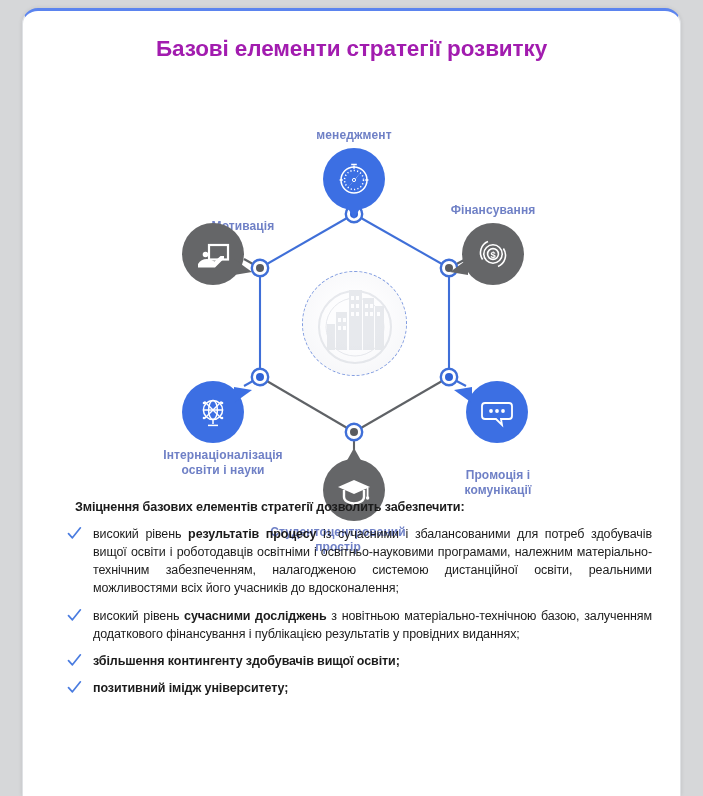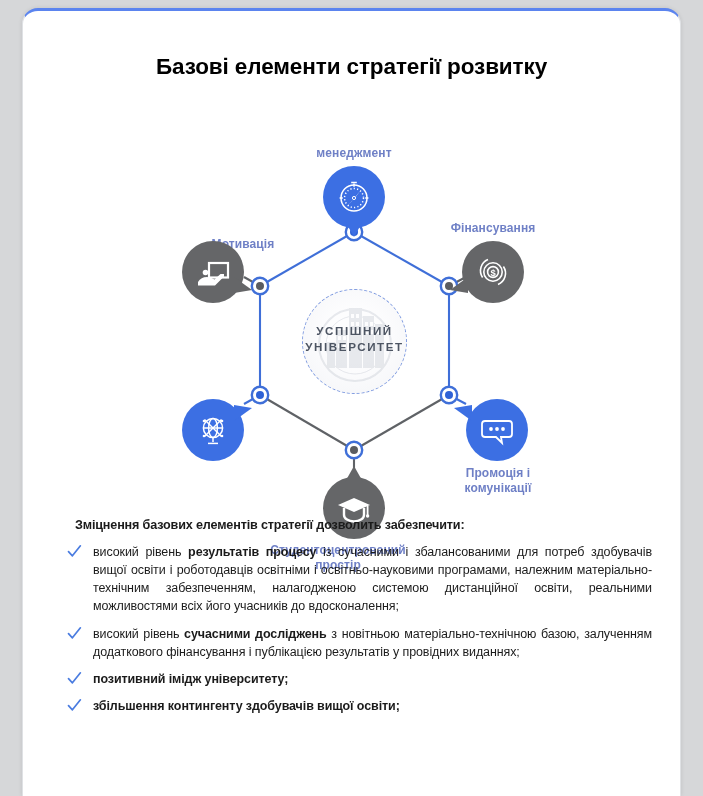--- a/index.html
+++ b/index.html
@@ -24,25 +24,25 @@
     border-left: 1px solid #dfe1e4;
     border-right: 1px solid #dfe1e4;
     border-radius: 16px 16px 0 0;
     box-shadow: 0 0 4px rgba(0,0,0,0.10);
     overflow: hidden;
   }
 
   
   .title {
     text-align: center;
-    color: #000000;
+    color: #a21caf;
     font-size: 22.5px;
     font-weight: bold;
     letter-spacing: -0.1px;
-    margin: 43px 0 0 0;
+    margin: 25px 0 0 0;
   }
 
   
   .diagram {
     position: relative;
     width: 659px;
     height: 430px;
     margin-top: 4px;
   }
   .diagram svg.net {
@@ -213,22 +213,20 @@
                 <rect x="62" y="40" width="3" height="4"></rect>
                   <rect x="67" y="40" width="3" height="4"></rect>
                 <rect x="74" y="40" width="3" height="4"></rect>
                 <rect x="35" y="46" width="3" height="4"></rect>
                   <rect x="40" y="46" width="3" height="4"></rect>
                 <rect x="35" y="54" width="3" height="4"></rect>
                   <rect x="40" y="54" width="3" height="4"></rect>
               </g>
             </g>
           </svg>
-          <div class="center-text"><span>УСПІШНИЙ</span>
-<span>УНІВЕРСИТЕТ</span></div>
         </div>
       </div>
 
       <div class="nlabel" style="left:261px; top:62px; width:140px;">менеджмент</div>
       <div class="bubble blue" style="left:300px; top:82px;">
         <svg viewBox="0 0 40 40">
           <g fill="none" stroke="#ffffff" stroke-width="1.5">
             <circle cx="20" cy="21" r="13"></circle>
             <circle cx="20" cy="21" r="9.5" stroke-dasharray="1.2 2.2"></circle>
             <path d="M20 6.5 v3.2"></path>
@@ -252,21 +250,21 @@
             <path d="M30.4 14.5 A12 12 0 0 1 25 32.4"></path>
             <path d="M9.6 25.5 A12 12 0 0 1 15 7.6"></path>
           </g>
           <text x="20" y="24.4" font-size="9.4" font-weight="bold" fill="#ffffff" text-anchor="middle" font-family="Liberation Sans, sans-serif">$</text>
         </svg>
         <svg class="tail" style="left:-12px; top:36px; width:18px; height:16px;" viewBox="0 0 18 16">
           <path d="M18 0 L18 16 L0 13 Z" fill="#656668"></path>
         </svg>
       </div>
 
-      <div class="nlabel" style="left:405px; top:382px; width:140px;">Промоція і
+      <div class="nlabel" style="left:405px; top:402px; width:140px;">Промоція і
 комунікації</div>
       <div class="bubble blue" style="left:443px; top:315px;">
         <svg viewBox="0 0 40 40">
           <path d="M8 11 h24 a3 3 0 0 1 3 3 v10 a3 3 0 0 1 -3 3 h-8 l1 6 l-6 -6 h-11 a3 3 0 0 1 -3 -3 v-10 a3 3 0 0 1 3 -3 z" fill="none" stroke="#ffffff" stroke-width="1.8"></path>
           <circle cx="14" cy="19" r="1.9" fill="#ffffff"></circle>
           <circle cx="20" cy="19" r="1.9" fill="#ffffff"></circle>
           <circle cx="26" cy="19" r="1.9" fill="#ffffff"></circle>
         </svg>
         <svg class="tail" style="left:-12px; top:6px; width:18px; height:16px;" viewBox="0 0 18 16">
           <path d="M18 0 L18 16 L0 3 Z" fill="#3c6fe3"></path>
@@ -280,20 +278,22 @@
           <path d="M20 10 L36 17 L20 24 L4 17 Z" fill="#ffffff"></path>
           <path d="M10 20 v7 a10 6.5 0 0 0 20 0 v-7" fill="none" stroke="#ffffff" stroke-width="2.4"></path>
           <path d="M33.6 18 v9" fill="none" stroke="#ffffff" stroke-width="1.8"></path>
           <circle cx="33.6" cy="28" r="1.7" fill="#ffffff"></circle>
         </svg>
         <svg class="tail" style="left:22px; top:-11px; width:18px; height:16px;" viewBox="0 0 18 16">
           <path d="M0 16 L18 16 L9 0 Z" fill="#656668"></path>
         </svg>
       </div>
 
+      <div class="nlabel" style="left:110px; top:382px; width:180px;">Інтернаціоналізація
+освіти і науки</div>
       <div class="bubble blue" style="left:159px; top:315px;">
         <svg viewBox="0 0 40 40">
           <g fill="none" stroke="#ffffff" stroke-width="1.5">
             <circle cx="20" cy="18" r="9.6"></circle>
             <ellipse cx="20" cy="18" rx="4.4" ry="9.6"></ellipse>
             <path d="M10.6 18 h18.8"></path>
             <path d="M11.5 9.5 L28.5 26.5"></path>
             <path d="M28.5 9.5 L11.5 26.5"></path>
             <path d="M20 27.6 v4.4"></path>
             <path d="M15 33.4 h10"></path>
@@ -340,27 +340,27 @@
               </svg>
             </span>
             <div class="itext"><span>високий рівень </span><b>сучасними досліджень</b><span> з новітньою матеріально-технічною базою, залученням додаткового фінансування і публікацією результатів у провідних виданнях;</span></div>
           </div>
           <div class="item short">
             <span class="check">
               <svg viewBox="0 0 15 15">
                 <path d="M1.5 7.6 L5.4 11.8 L13.4 1.8" fill="none" stroke="currentColor" stroke-width="1.7" stroke-linecap="round" stroke-linejoin="round"></path>
               </svg>
             </span>
-            <div class="itext"><b>позитивний імідж університету;</b></div>
+            <div class="itext"><b>збільшення контингенту здобувачів вищої освіти;</b></div>
           </div>
           <div class="item short">
             <span class="check">
               <svg viewBox="0 0 15 15">
                 <path d="M1.5 7.6 L5.4 11.8 L13.4 1.8" fill="none" stroke="currentColor" stroke-width="1.7" stroke-linecap="round" stroke-linejoin="round"></path>
               </svg>
             </span>
-            <div class="itext"><b>збільшення контингенту здобувачів вищої освіти;</b></div>
+            <div class="itext"><b>позитивний імідж університету;</b></div>
           </div>
         </div>
     </div>
 
   </div>
 </div>
 
 </body></html>

